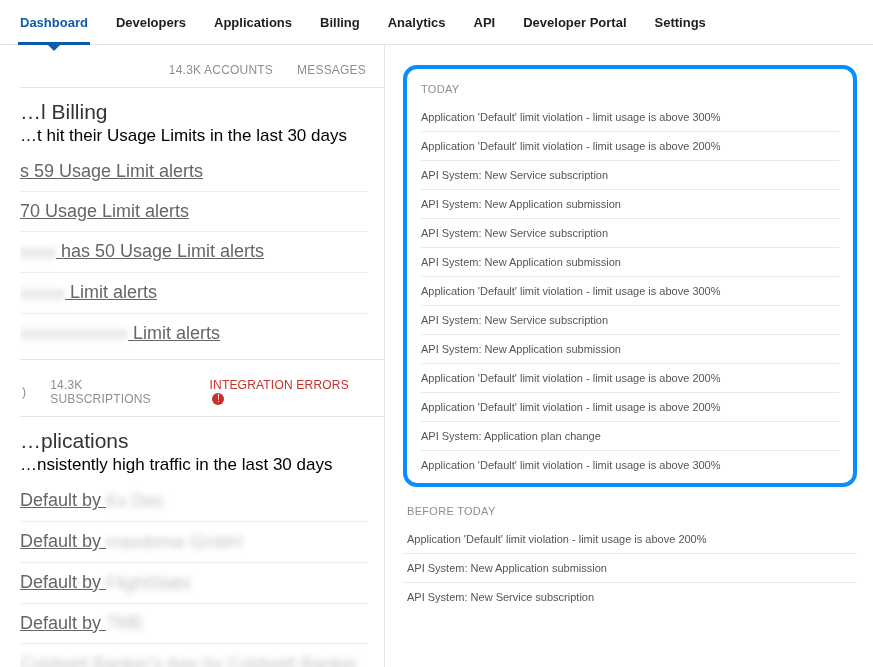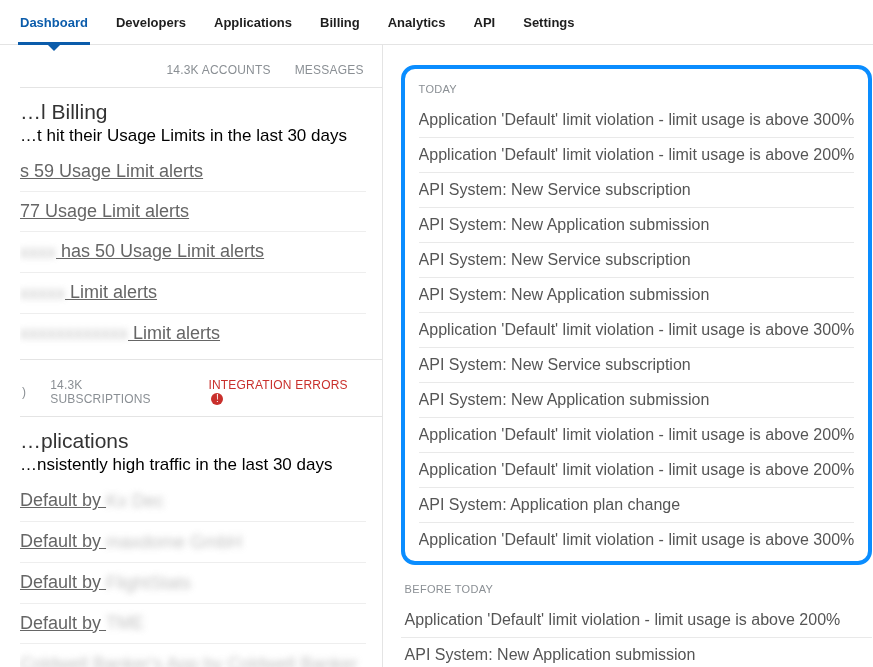--- a/index.html
+++ b/index.html
@@ -104,21 +104,21 @@
       margin-top: 4px;
       margin-bottom: 14px;
     }
     .group-header {
       font-size: 11px;
       letter-spacing: 0.3px;
       color: #8a8f94;
       padding: 4px 0 8px;
     }
     .msg-row {
-      font-size: 16px;
+      font-size: 11px;
       color: #555;
       padding: 8px 0;
       border-bottom: 1px solid #e9e9e9;
       white-space: nowrap;
       overflow: hidden;
       text-overflow: ellipsis;
     }
     .msg-row:last-child { border-bottom: none; padding-bottom: 12px; }
     .msg-row.link { color: #555; cursor: pointer; }
 
@@ -128,38 +128,39 @@
 </head>
 <body>
 
 <nav class="topnav">
   <a class="active">Dashboard</a>
   <a>Developers</a>
   <a>Applications</a>
   <a>Billing</a>
   <a>Analytics</a>
   <a>API</a>
+  <a>Developer Portal</a>
   <a>Settings</a>
 </nav>
 
 <div class="page">
 
   <div class="leftcol">
 
     <div class="tabrow">
       <span class="tab">14.3K ACCOUNTS</span>
       <span class="tab">MESSAGES</span>
     </div>
 
     <div class="section">
       <h2>…l Billing</h2>
       <div class="sub">…t hit their Usage Limits in the last 30 days</div>
       <div id="upgrade-rows">
           <div class="list-row"><span>s 59 Usage Limit alerts</span></div>
-          <div class="list-row"><span>77 Usage Limit alerts</span></div>
+          <div class="list-row"><span>70 Usage Limit alerts</span></div>
           <div class="list-row"><span class="blur">xxxx</span><span> has 50 Usage Limit alerts</span></div>
           <div class="list-row"><span class="blur">xxxxx</span><span> Limit alerts</span></div>
           <div class="list-row"><span class="blur">xxxxxxxxxxxx</span><span> Limit alerts</span></div>
         </div>
     </div>
 
     <div class="tabrow" style="justify-content: space-between; padding-left:2px;">
       <span class="tab">)</span>
       <span class="tab">14.3K SUBSCRIPTIONS</span>
       <span class="tab error">

